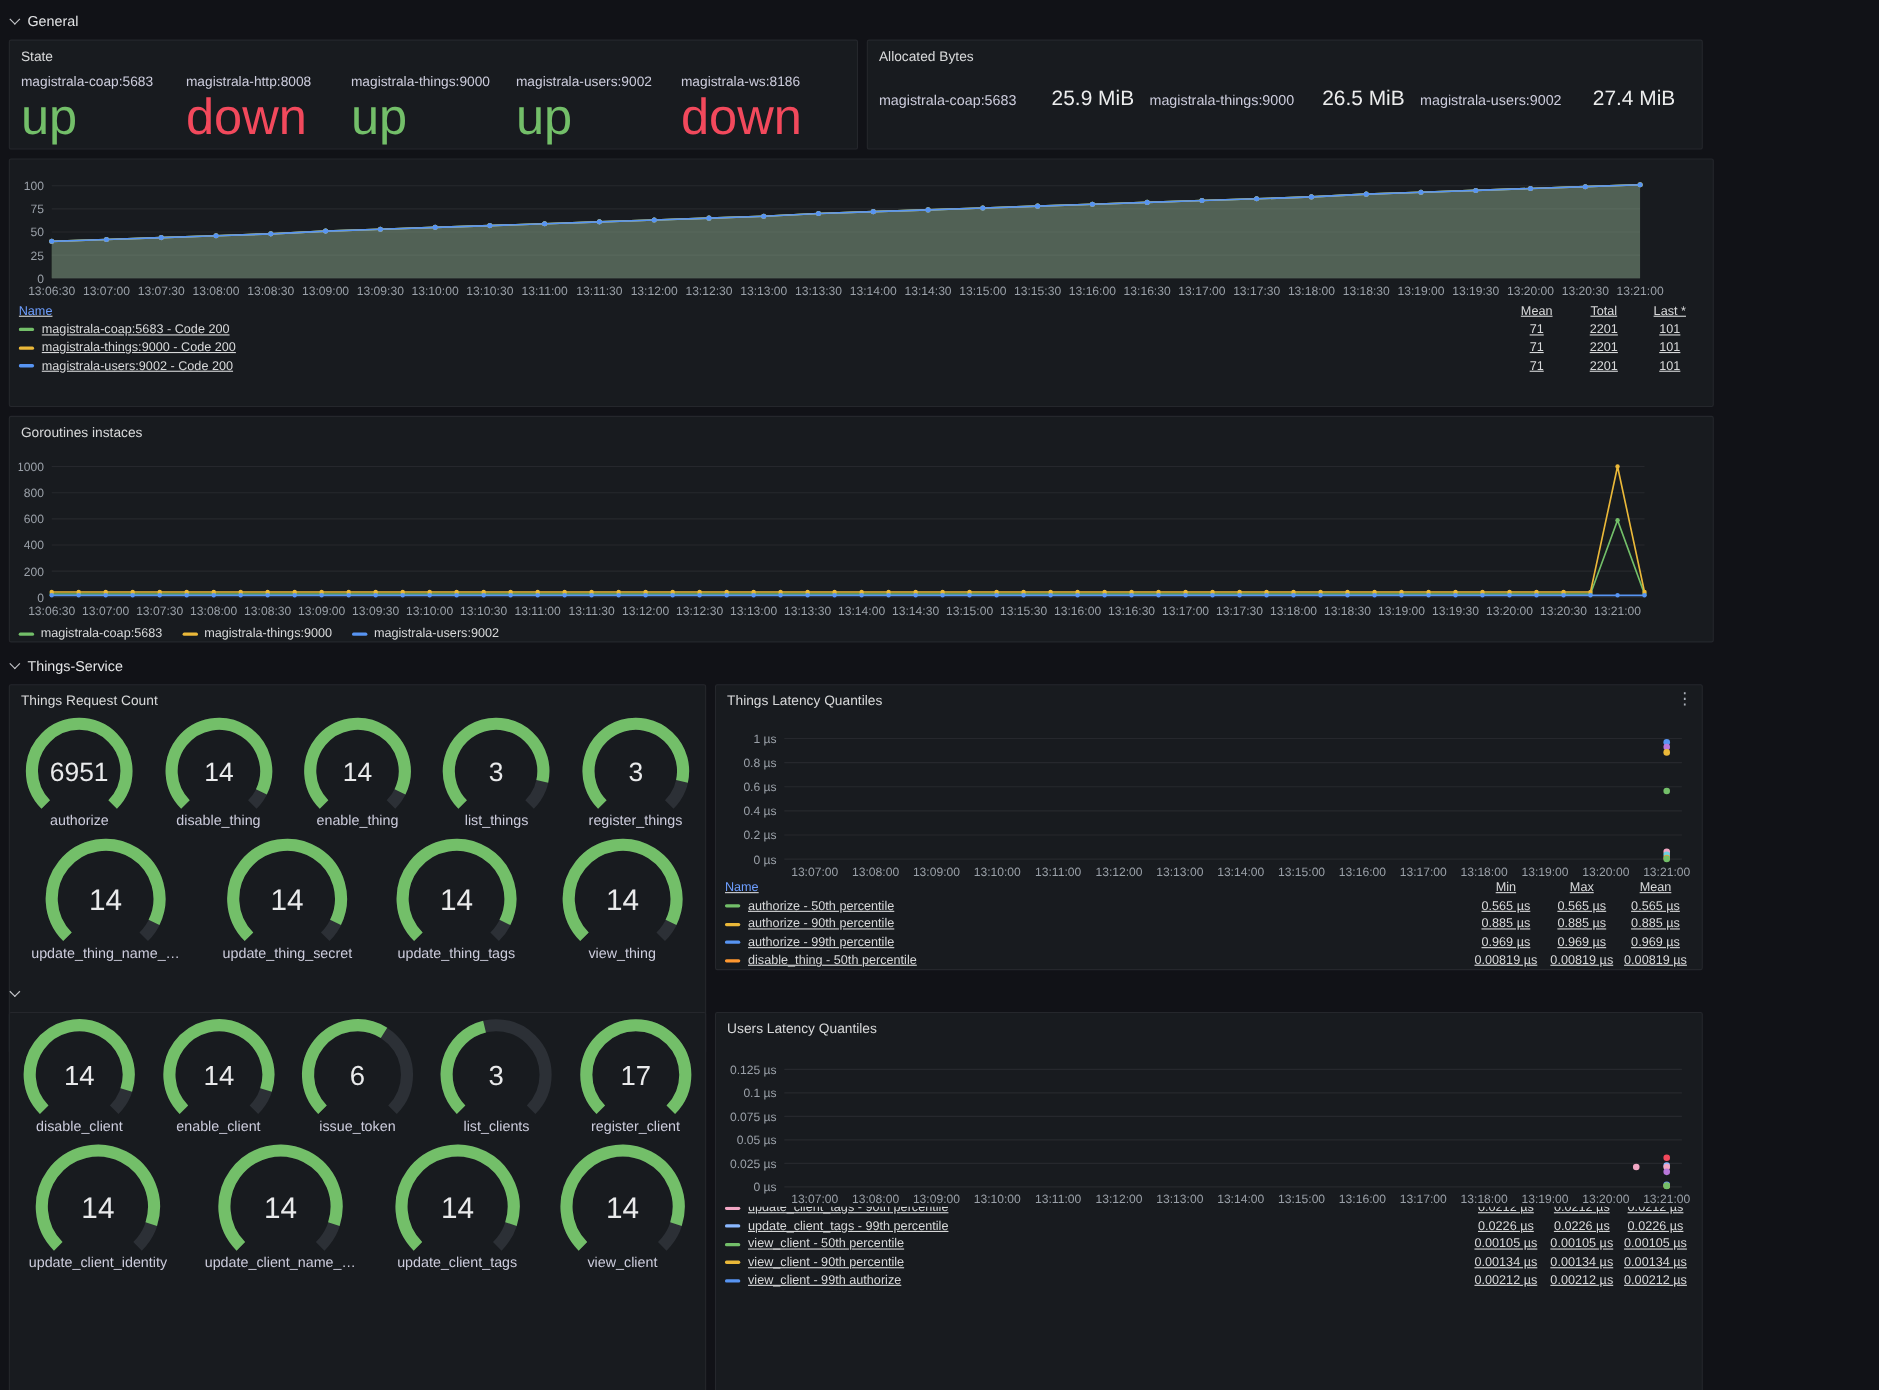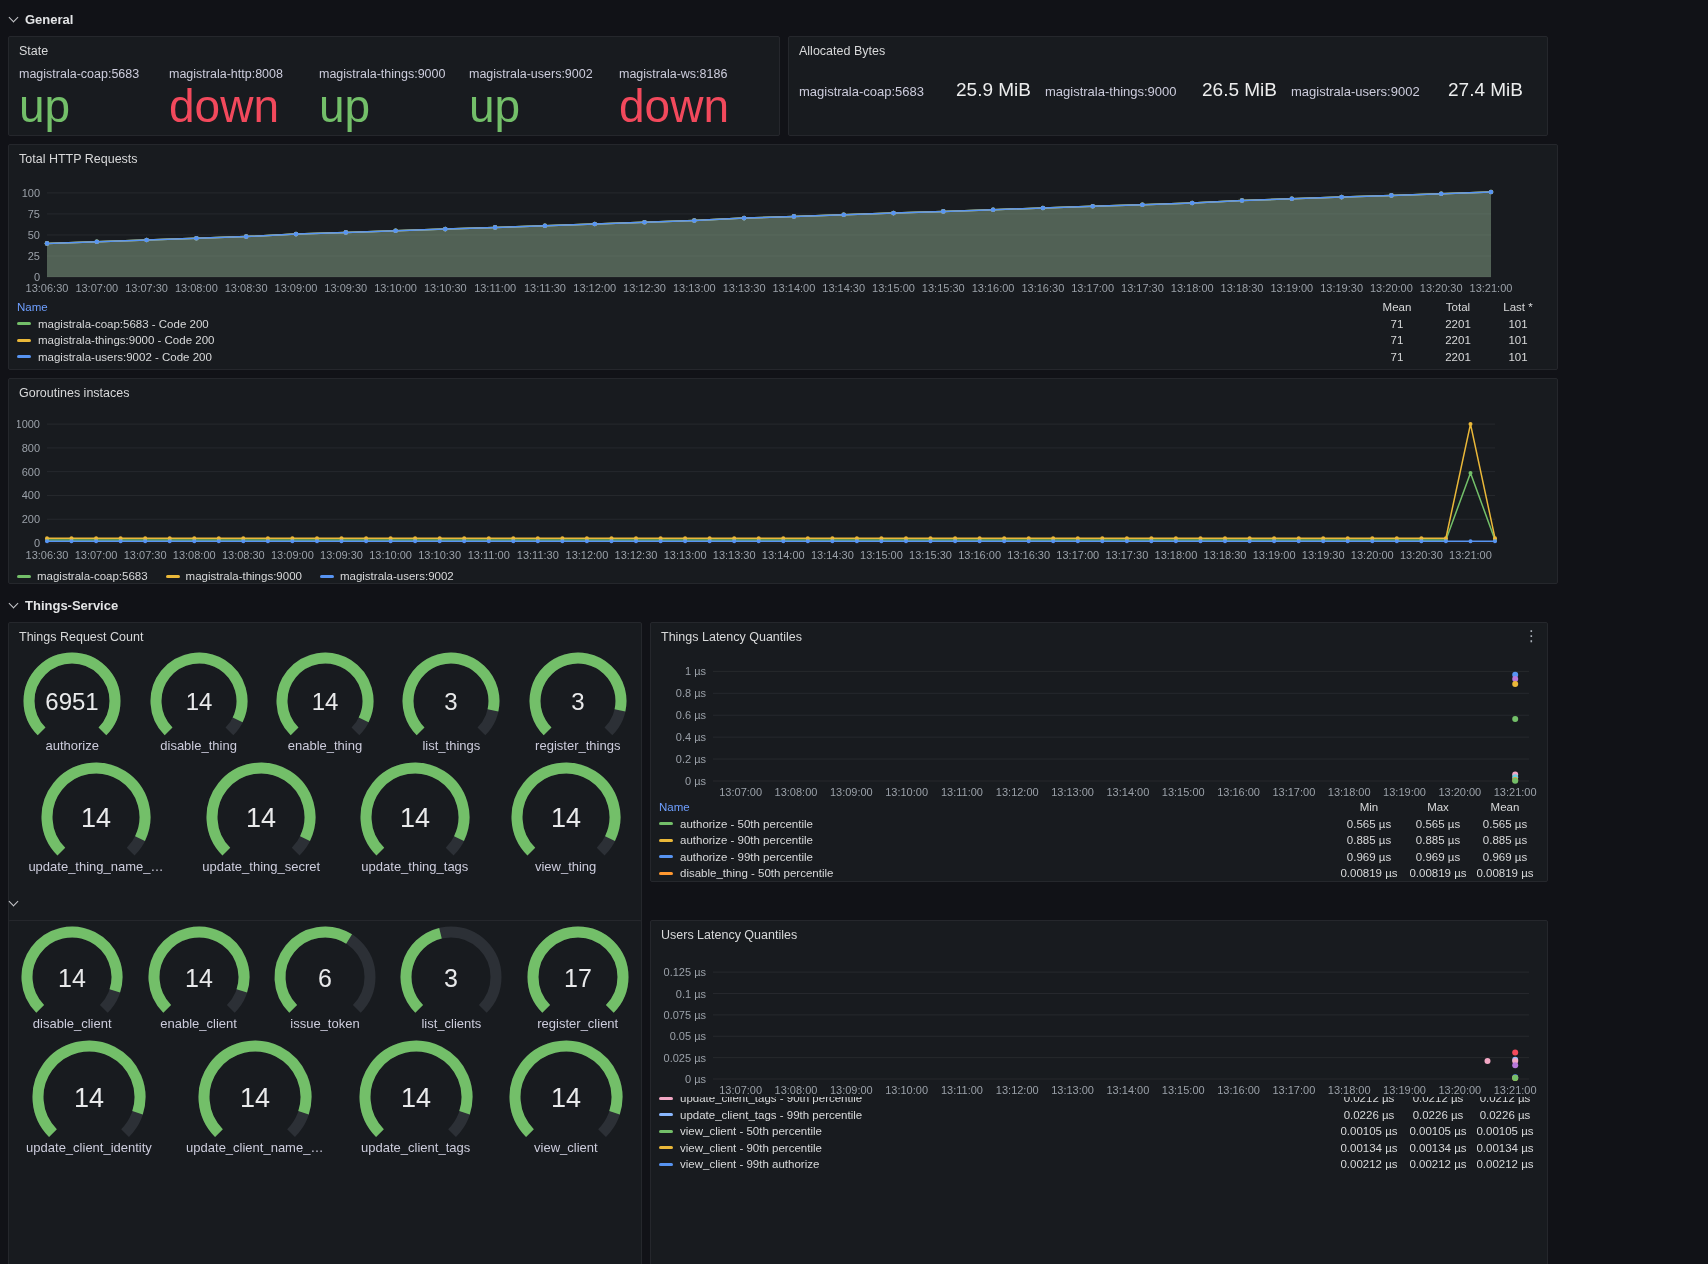--- a/index.html
+++ b/index.html
@@ -1,42 +1,42 @@
 <!DOCTYPE html>
 <html><head>
 <meta charset="utf-8">
 <style>
   * { margin:0; padding:0; box-sizing:border-box; }
   html,body { width:1708px; height:1264px; overflow:hidden; }
   body { background:#111217; font-family:"Liberation Sans","DejaVu Sans",sans-serif; color:#d8d9da; position:relative; }
   .dash { width:1556px; padding-top:4px; }
   .section-header { display:flex; align-items:center; height:26px; padding:0 10px; cursor:pointer; margin-top:2px; }
   .chev { width:7px; height:7px; border-left:1.5px solid #c7c8cc; border-bottom:1.5px solid #c7c8cc; transform:rotate(-45deg); margin:-3px 8px 0 0; }
-  .section-label { font-size:13px; font-weight:700; color:#e3e4e6; }
+  .section-label { font-size:13px; font-weight:400; color:#e3e4e6; }
   .row { display:flex; gap:8px; margin:4px 8px 8px; }
   .panel { background:#181b1f; border:1px solid #25272c; border-radius:2px; position:relative; }
   .panel-title { font-size:12.5px; font-weight:500; color:#d8d9da; padding:7px 10px 3px; white-space:nowrap; }
   .kebab { position:absolute; top:5px; right:8px; font-size:15px; color:#aab0b8; cursor:pointer; line-height:1; }
   
   .state-items { display:flex; padding:6px 10px 0; }
   .state-item { width:153px; }
   .state-name { font-size:12.5px; color:#ccccdc; margin-bottom:0px; white-space:nowrap; }
   .state-value { font-size:46px; font-weight:500; line-height:1.1; }
   .state-value.up { color:#73bf69; }
   .state-value.down { color:#f2495c; }
   
   .alloc-items { display:flex; padding:18px 10px 0; }
   .alloc-item { flex:1; display:flex; justify-content:space-between; align-items:baseline; padding-right:14px; }
   .alloc-name { font-size:13px; color:#ccccdc; white-space:nowrap; }
   .alloc-value { font-size:19px; font-weight:500; color:#eceded; white-space:nowrap; }
   
   svg.chart { display:block; margin:0 8px; }
   .axis-label { font-size:11px; fill:#9aa0a8; }
   
-  .legend-table { padding:0 8px; }
+  .legend-table { padding:0 8px;text-decoration:underline; }
   .lt-row { display:grid; grid-template-columns:1fr 64px 58px 62px; align-items:center; height:16.5px; font-size:11.5px; }
   .lat .lt-row { grid-template-columns:1fr 72px 66px 68px; }
   .lt-name { display:flex; align-items:center; gap:7px; color:#d8d9da; white-space:nowrap; overflow:hidden; cursor:pointer; }
   .lt-head { color:#6e9fff; font-weight:500; }
   .lt-val { text-align:center; color:#d8d9da; white-space:nowrap; }
   .swatch { width:14px; height:3px; border-radius:1.5px; flex:0 0 auto; }
   .legend-inline { display:flex; gap:18px; padding:3px 8px 0; font-size:11.5px; color:#d8d9da; }
   .li-item { display:flex; align-items:center; gap:6px; cursor:pointer; }
   .legend-clip { overflow:hidden; height:80px; }
   .legend-clip .legend-table { margin-top:-7px; }
@@ -98,21 +98,20 @@
           <div class="alloc-item">
             <span class="alloc-name">magistrala-users:9002</span>
             <span class="alloc-value">27.4 MiB</span>
           </div>
         </div>
     </div>
   </div>
 
   <div class="row" style="height:226px">
     <div class="panel" style="flex:1;height:226px">
-      <div class="panel-title">Total HTTP Requests</div>
       <svg class="chart" id="http-chart" width="1532" height="130" viewBox="0 0 1532 130">
           <line x1="30" y1="108" x2="1474" y2="108" stroke="rgba(204,204,220,0.08)" stroke-width="1"></line>
           <text x="23" y="112" text-anchor="end" class="axis-label">0</text>
           <line x1="30" y1="86.97196261682242" x2="1474" y2="86.97196261682242" stroke="rgba(204,204,220,0.08)" stroke-width="1"></line>
           <text x="23" y="90.97196261682242" text-anchor="end" class="axis-label">25</text>
           <line x1="30" y1="65.94392523364486" x2="1474" y2="65.94392523364486" stroke="rgba(204,204,220,0.08)" stroke-width="1"></line>
           <text x="23" y="69.94392523364486" text-anchor="end" class="axis-label">50</text>
           <line x1="30" y1="44.91588785046729" x2="1474" y2="44.91588785046729" stroke="rgba(204,204,220,0.08)" stroke-width="1"></line>
           <text x="23" y="48.91588785046729" text-anchor="end" class="axis-label">75</text>
           <line x1="30" y1="23.887850467289724" x2="1474" y2="23.887850467289724" stroke="rgba(204,204,220,0.08)" stroke-width="1"></line>

